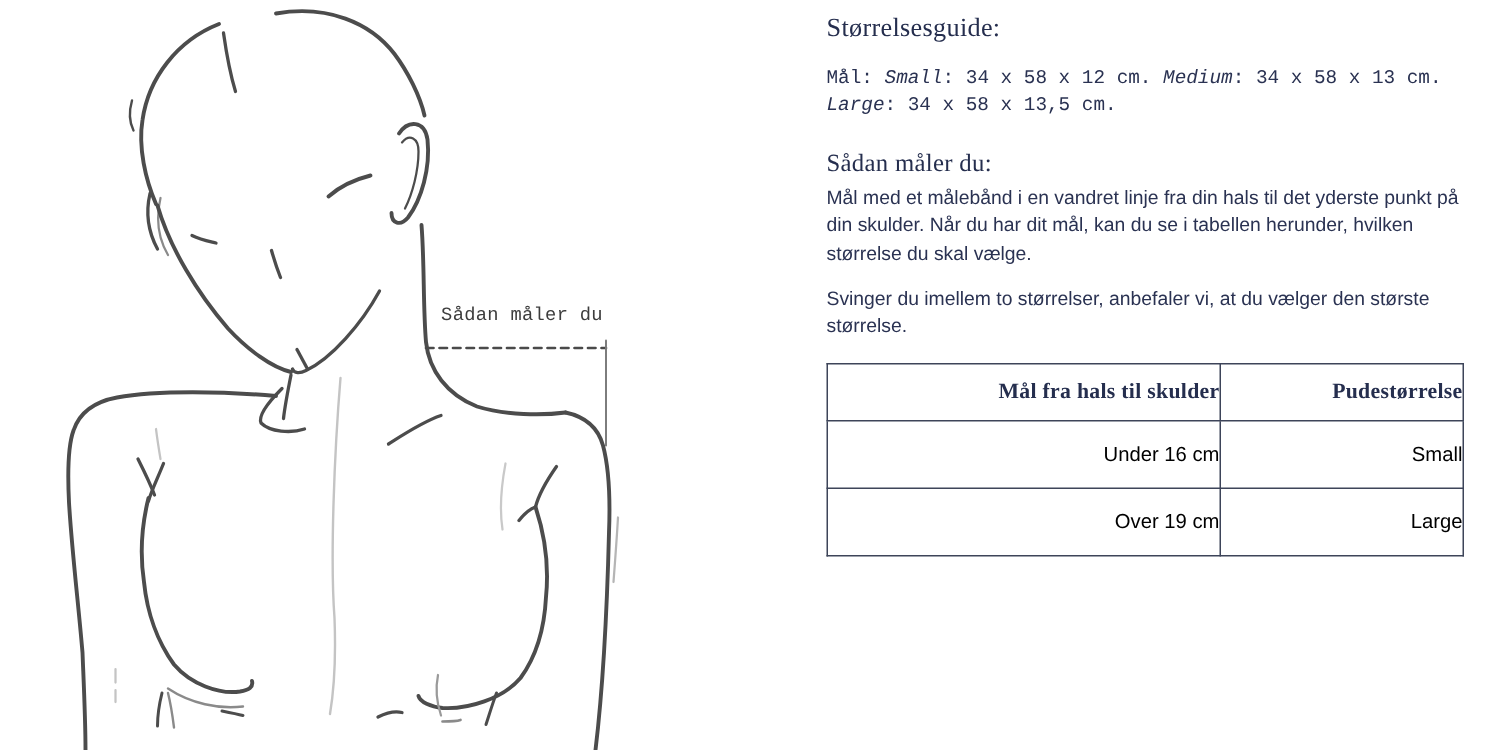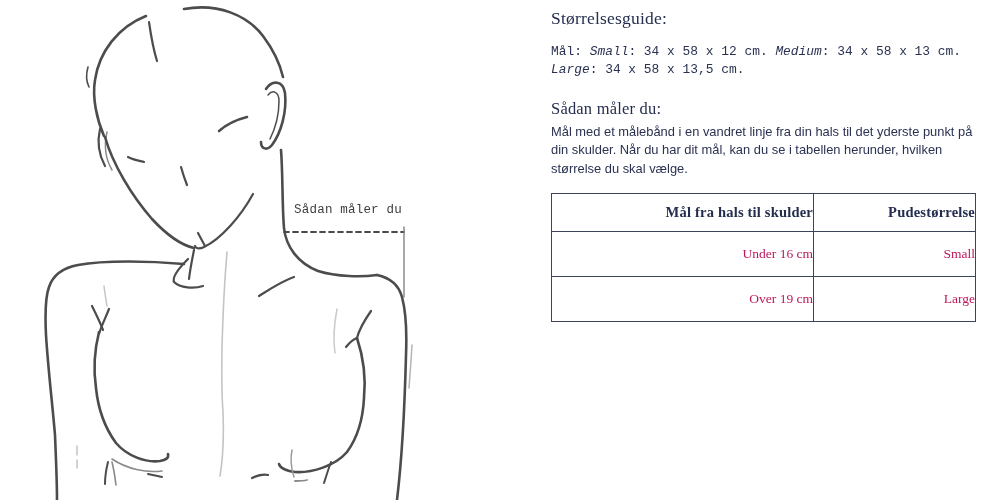--- a/index.html
+++ b/index.html
@@ -37,21 +37,21 @@
   table.size-table th, table.size-table td {
     border: 1px solid #3d4459; text-align: right; vertical-align: middle;
   }
   table.size-table col.c1 { width: 262px; }
   table.size-table col.c2 { width: 162px; }
   table.size-table th {
     height: 38px; font-family: "Liberation Serif", serif; font-weight: bold;
     font-size: 14.5px; color: #252e4e; letter-spacing: 0.2px;
   }
   table.size-table td {
-    height: 45px; font-size: 13.5px; color: #be185d; font-family: Liberation Serif, serif;
+    height: 45px; font-size: 13.5px; color: #000000;
   }
 </style>
 </head>
 <body>
 
 <div class="figure-wrap">
   <svg viewBox="0 0 540 500" fill="none" stroke-linecap="round" stroke-linejoin="round">
 
     <g stroke="#4c4c4c">
 
@@ -131,20 +131,21 @@
 
   <div class="h-serif title">Størrelsesguide:</div>
 
 
   <p class="para dims"><span>Mål:</span><span> </span><span class="it">Small</span><span>: 34 x 58 x 12 cm. </span><span class="it">Medium</span><span>: 34 x 58 x 13 cm. </span><span class="it">Large</span><span>: 34 x 58 x 13,5 cm.</span></p>
 
   <div class="h-serif subtitle">Sådan måler du:</div>
 
   <p class="para howto">Mål med et målebånd i en vandret linje fra din hals til det yderste punkt på din skulder. Når du har dit mål, kan du se i tabellen herunder, hvilken størrelse du skal vælge.</p>
 
+  <p class="para advice">Svinger du imellem to størrelser, anbefaler vi, at du vælger den største størrelse.</p>
 
   <table class="size-table">
     <colgroup>
         <col class="c1">
         <col class="c2">
       </colgroup>
     <thead>
       <tr>
         <th>Mål fra hals til skulder</th>
         <th>Pudestørrelse</th>

